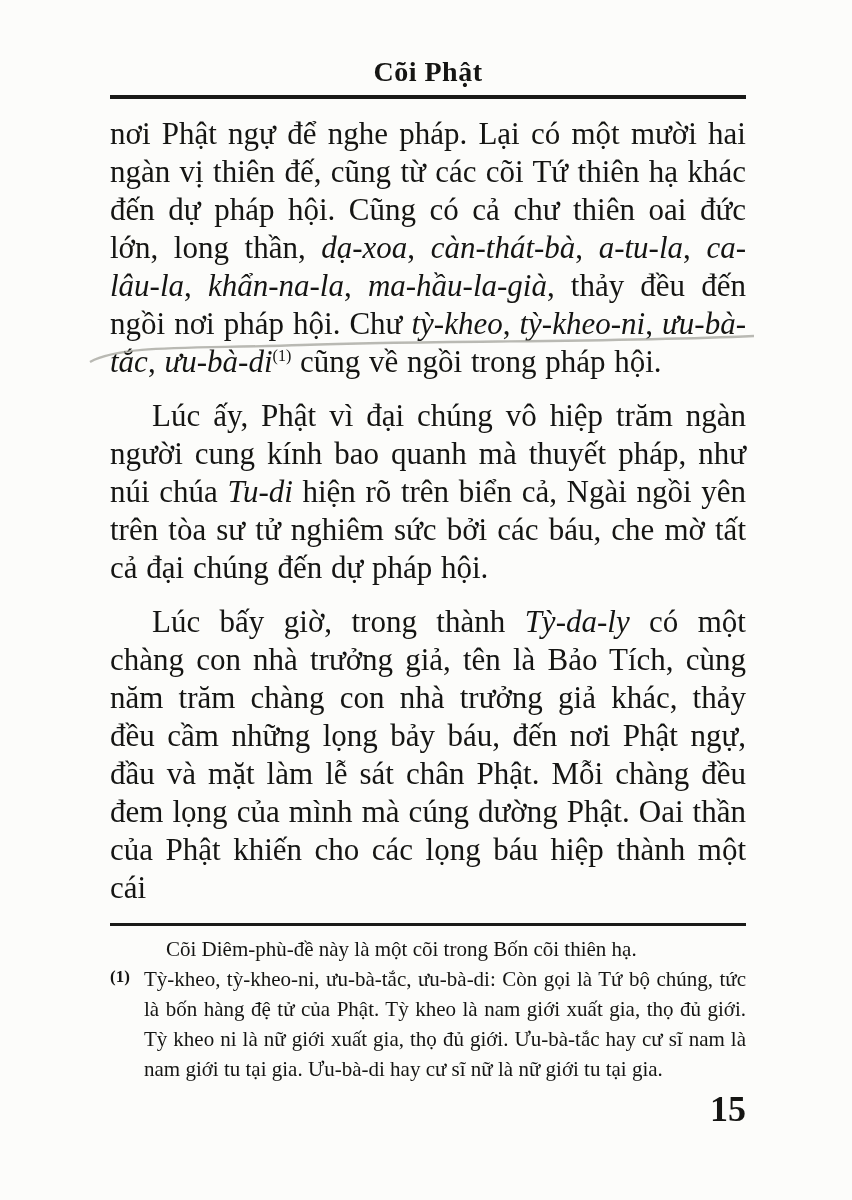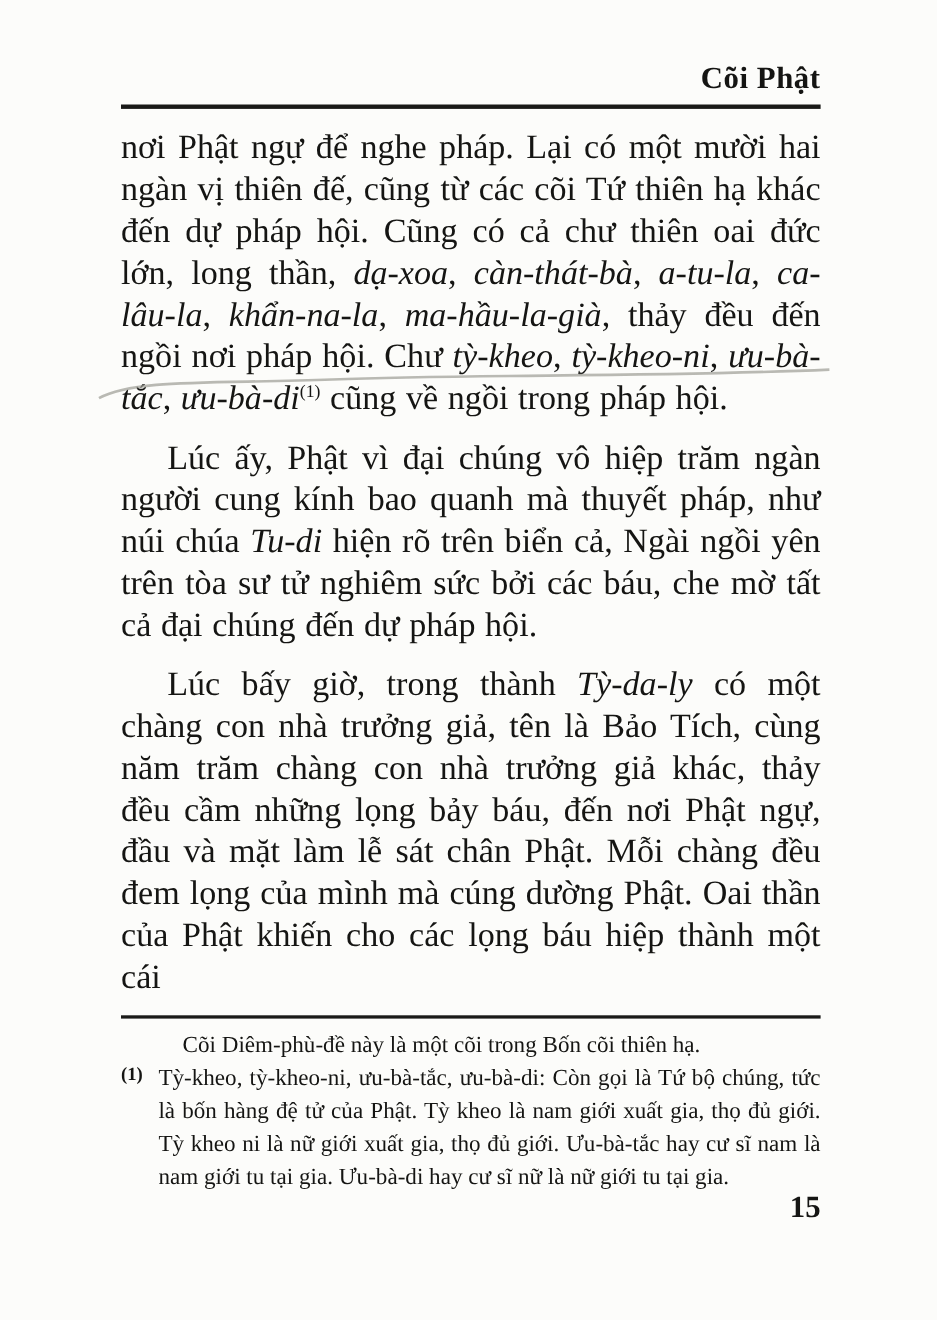--- a/index.html
+++ b/index.html
@@ -13,21 +13,21 @@
     height: 1200px;
     margin: 0 auto;
     background: #fcfcfa;
     box-sizing: border-box;
     padding: 56px 106px 0 110px;
     font-family: "Liberation Serif", "DejaVu Serif", serif;
     color: #151513;
     overflow: hidden;
   }
   .header-title {
-    text-align: right;
+    text-align: center;
     font-weight: bold;
     font-size: 28px;
     letter-spacing: 0.5px;
     padding-bottom: 7px;
   }
   .header-rule {
     border: none;
     border-top: 4px solid #191917;
     margin: 0 0 16px 0;
   }
@@ -66,23 +66,23 @@
   .fn-marker {
     position: absolute;
     left: 0;
     top: -2px;
     font-weight: bold;
     font-size: 17px;
   }
   .page-number {
     position: absolute;
     right: 106px;
-    bottom: 86px;
+    bottom: 70px;
     font-weight: bold;
-    font-size: 28px;
+    font-size: 36px;
   }
   .pencil-underline {
     position: absolute;
     left: 86px;
     top: 320px;
     width: 672px;
     height: 46px;
     pointer-events: none;
   }
 </style>

